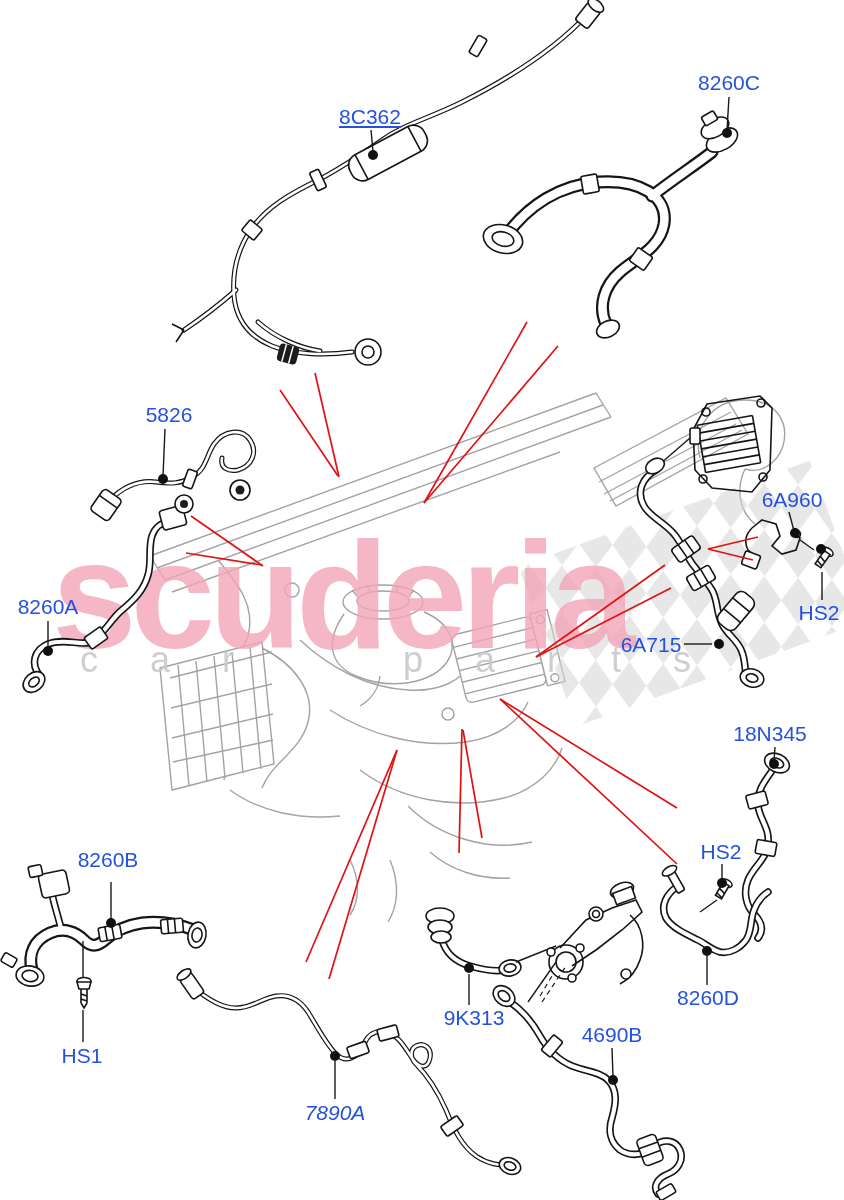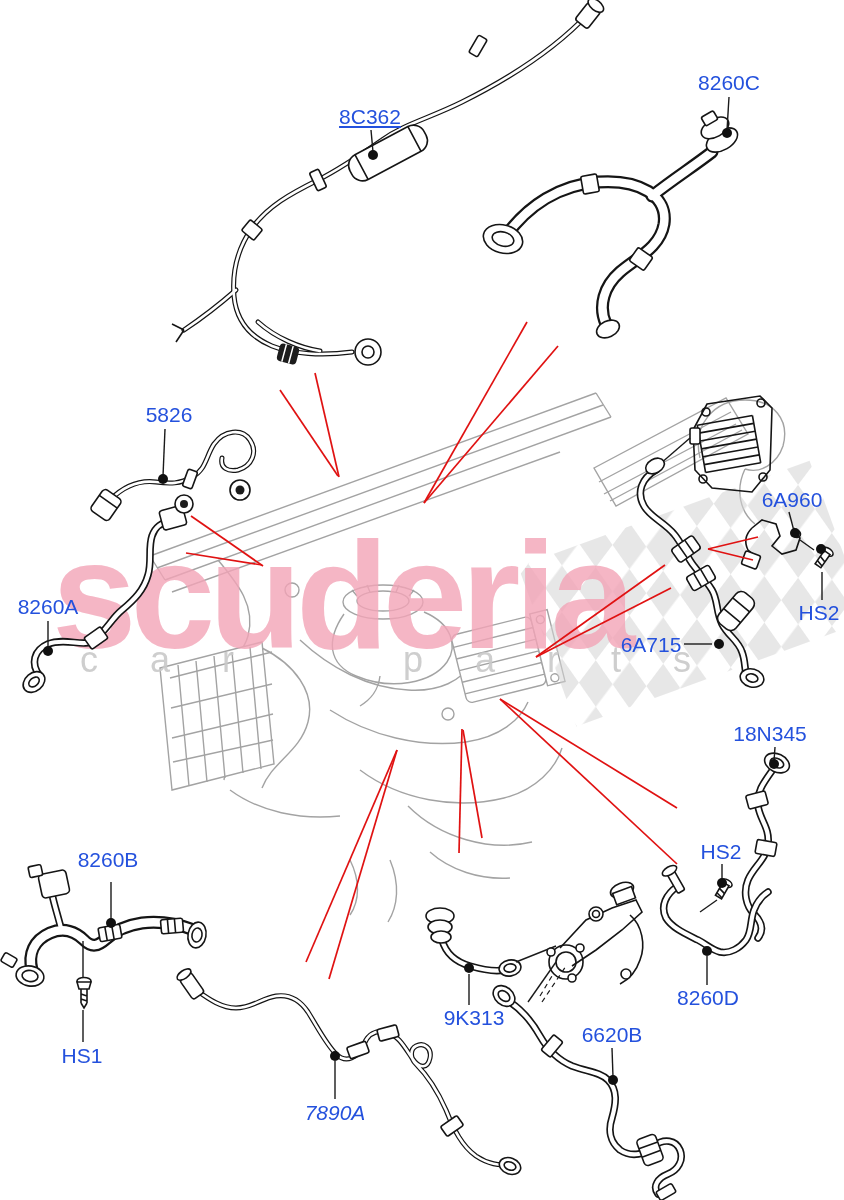--- a/index.html
+++ b/index.html
@@ -448,14 +448,14 @@
   <div class="plabel" style="left:792px;top:488px;">6A960</div>
   <div class="plabel" style="left:819px;top:601px;">HS2</div>
   <div class="plabel" style="left:651px;top:633px;">6A715</div>
   <div class="plabel" style="left:770px;top:722px;">18N345</div>
   <div class="plabel" style="left:721px;top:840px;">HS2</div>
   <div class="plabel" style="left:708px;top:986px;text-align:center;">8260D</div>
   <div class="plabel" style="left:108px;top:848px;">8260B</div>
   <div class="plabel" style="left:82px;top:1044px;">HS1</div>
   <div class="plabel" style="left:474px;top:1006px;">9K313</div>
   <div class="plabel" style="left:335px;top:1101px;font-style:italic;">7890A</div>
-  <div class="plabel" style="left:612px;top:1023px;">6620B</div>
+  <div class="plabel" style="left:612px;top:1023px;">4690B</div>
 </div>
 
 </body></html>

